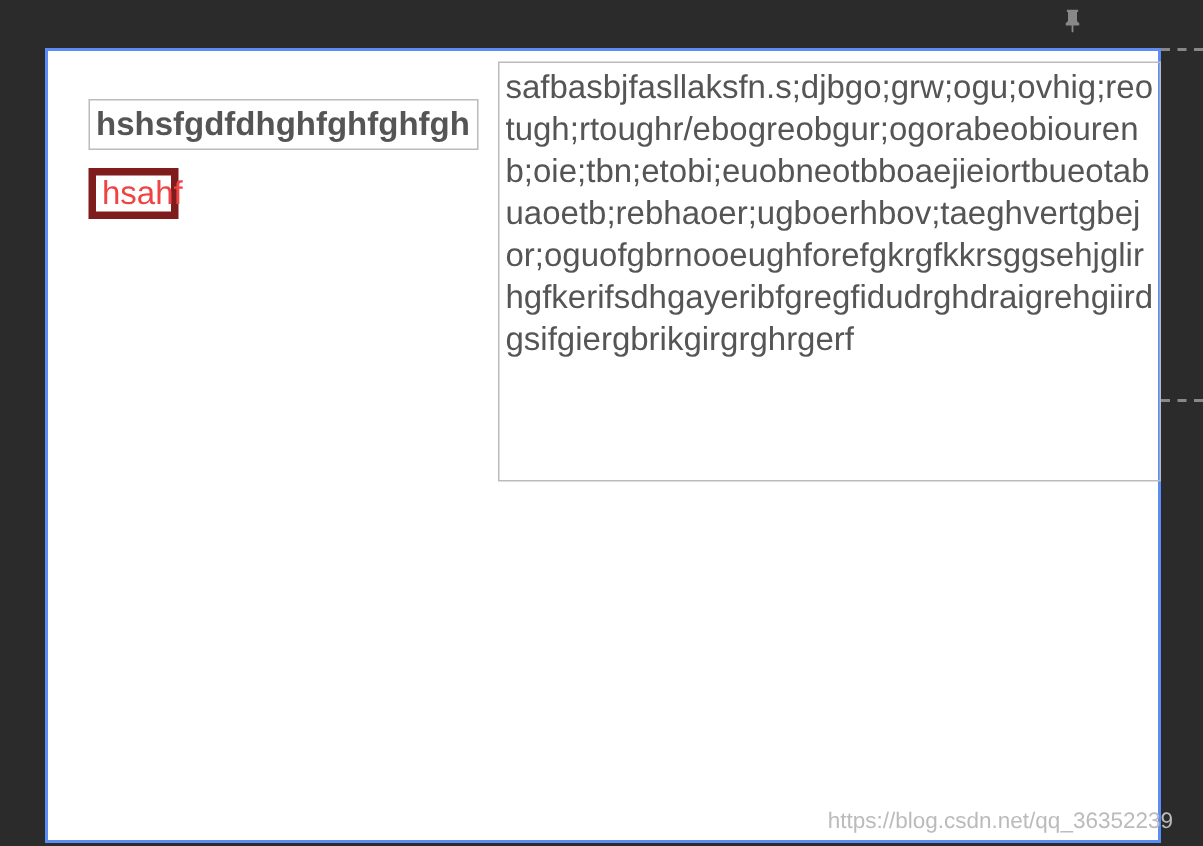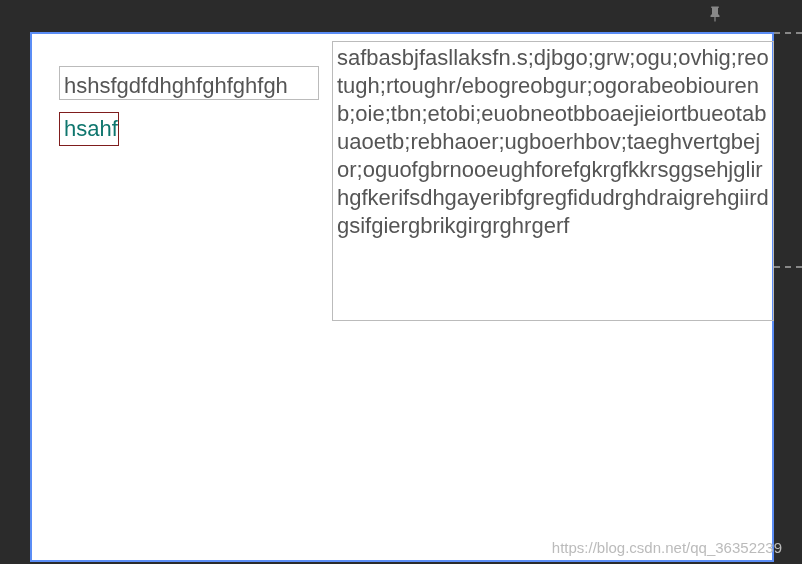--- a/index.html
+++ b/index.html
@@ -52,37 +52,38 @@
       border-top: 2px dashed #888;
     }
     .left-box-1 {
       position: absolute;
       left: 27px;
       top: 32px;
       width: 260px;
       height: 34px;
       border: 1px solid #bbb;
       display: flex;
-      align-items: flex-end;
+      align-items: center;
       padding-left: 4px;
       font-size: 22px;
       color: #555;
+      font-weight: bold;
     }
     .left-box-2 {
       position: absolute;
       left: 27px;
       top: 78px;
       width: 60px;
       height: 34px;
-      border: 1px solid #7f1d1d;
+      border: 5px solid #7f1d1d;
       display: flex;
       align-items: center;
       padding-left: 4px;
       font-size: 22px;
-      color: #0f766e;
+      color: #ef4444;
     }
     .right-box {
       position: absolute;
       left: 300px;
       top: 7px;
       width: 442px;
       height: 280px;
       border: 1px solid #bbb;
       padding: 2px 4px;
       font-size: 22px;

